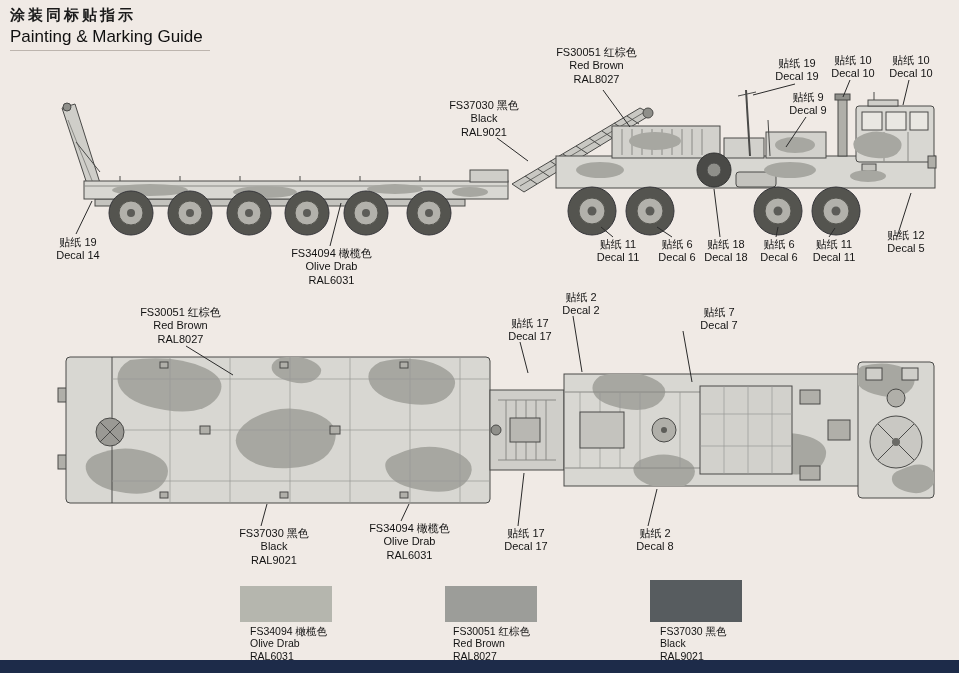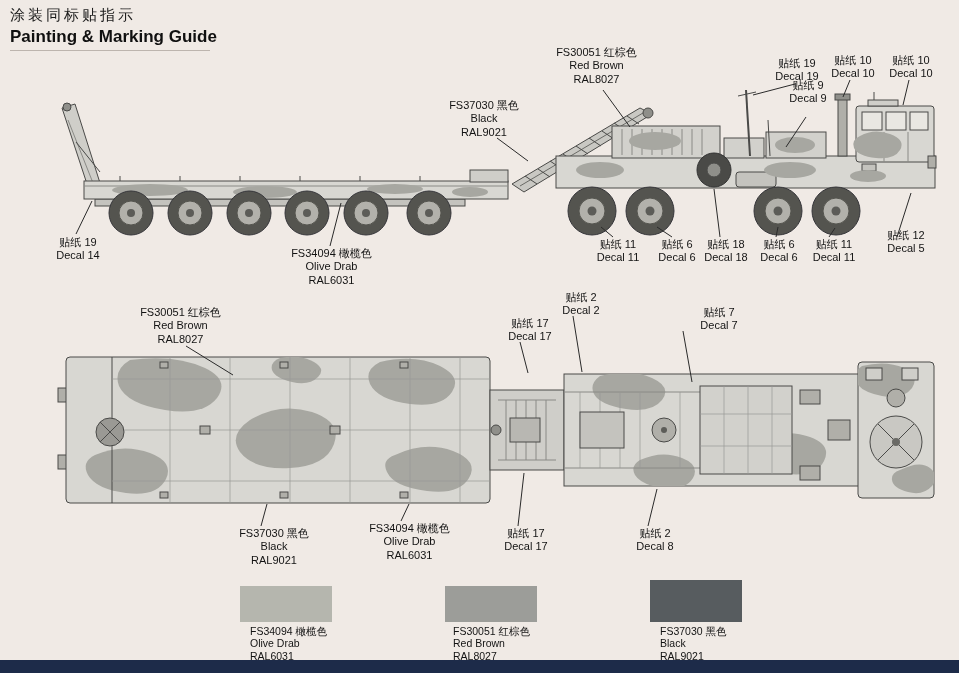--- a/index.html
+++ b/index.html
@@ -3,22 +3,22 @@
 <meta charset="utf-8">
 <style>
   html,body { margin:0; padding:0; background:#e8e2dd; }
   .page {
     position:relative; width:959px; height:673px;
     background:#f0eae5; overflow:hidden;
     font-family:"Liberation Sans","DejaVu Sans",sans-serif;
     color:#131313;
   }
   .header { position:absolute; left:10px; top:6px; }
-  .title-zh { font-size:15px; font-weight:normal; letter-spacing:3px; color:#1a1a1a; }
-  .title-en { font-size:17px; font-weight:bold; color:#101010; margin-top:2px; }
+  .title-zh { font-size:15px; font-weight:bold; letter-spacing:3px; color:#1a1a1a; }
+  .title-en { font-size:17px; font-weight:normal; color:#101010; margin-top:2px; }
   .header:after { content:""; display:block; width:200px; height:1px; background:#bdb5ae; margin-top:3px; }
 
   svg.art { position:absolute; left:0; top:0; }
 
   .callout { position:absolute; font-size:11px; line-height:1.22; text-align:center; }
   .callout .cl { white-space:nowrap; }
 
   .swatch { position:absolute; }
   .sw-label { position:absolute; font-size:10.5px; line-height:1.18; text-align:left; }
 
@@ -286,21 +286,21 @@
     <div class="cl">Decal 19</div>
   </div>
   <div class="callout" style="left:828px;top:54px;width:50px">
     <div class="cl">贴纸 10</div>
     <div class="cl">Decal 10</div>
   </div>
   <div class="callout" style="left:886px;top:54px;width:50px">
     <div class="cl">贴纸 10</div>
     <div class="cl">Decal 10</div>
   </div>
-  <div class="callout" style="left:786px;top:79px;width:44px">
+  <div class="callout" style="left:786px;top:91px;width:44px">
     <div class="cl">贴纸 9</div>
     <div class="cl">Decal 9</div>
   </div>
   <div class="callout" style="left:52px;top:236px;width:52px">
     <div class="cl">贴纸 19</div>
     <div class="cl">Decal 14</div>
   </div>
   <div class="callout" style="left:284px;top:247px;width:95px">
     <div class="cl">FS34094 橄榄色</div>
     <div class="cl">Olive Drab</div>

